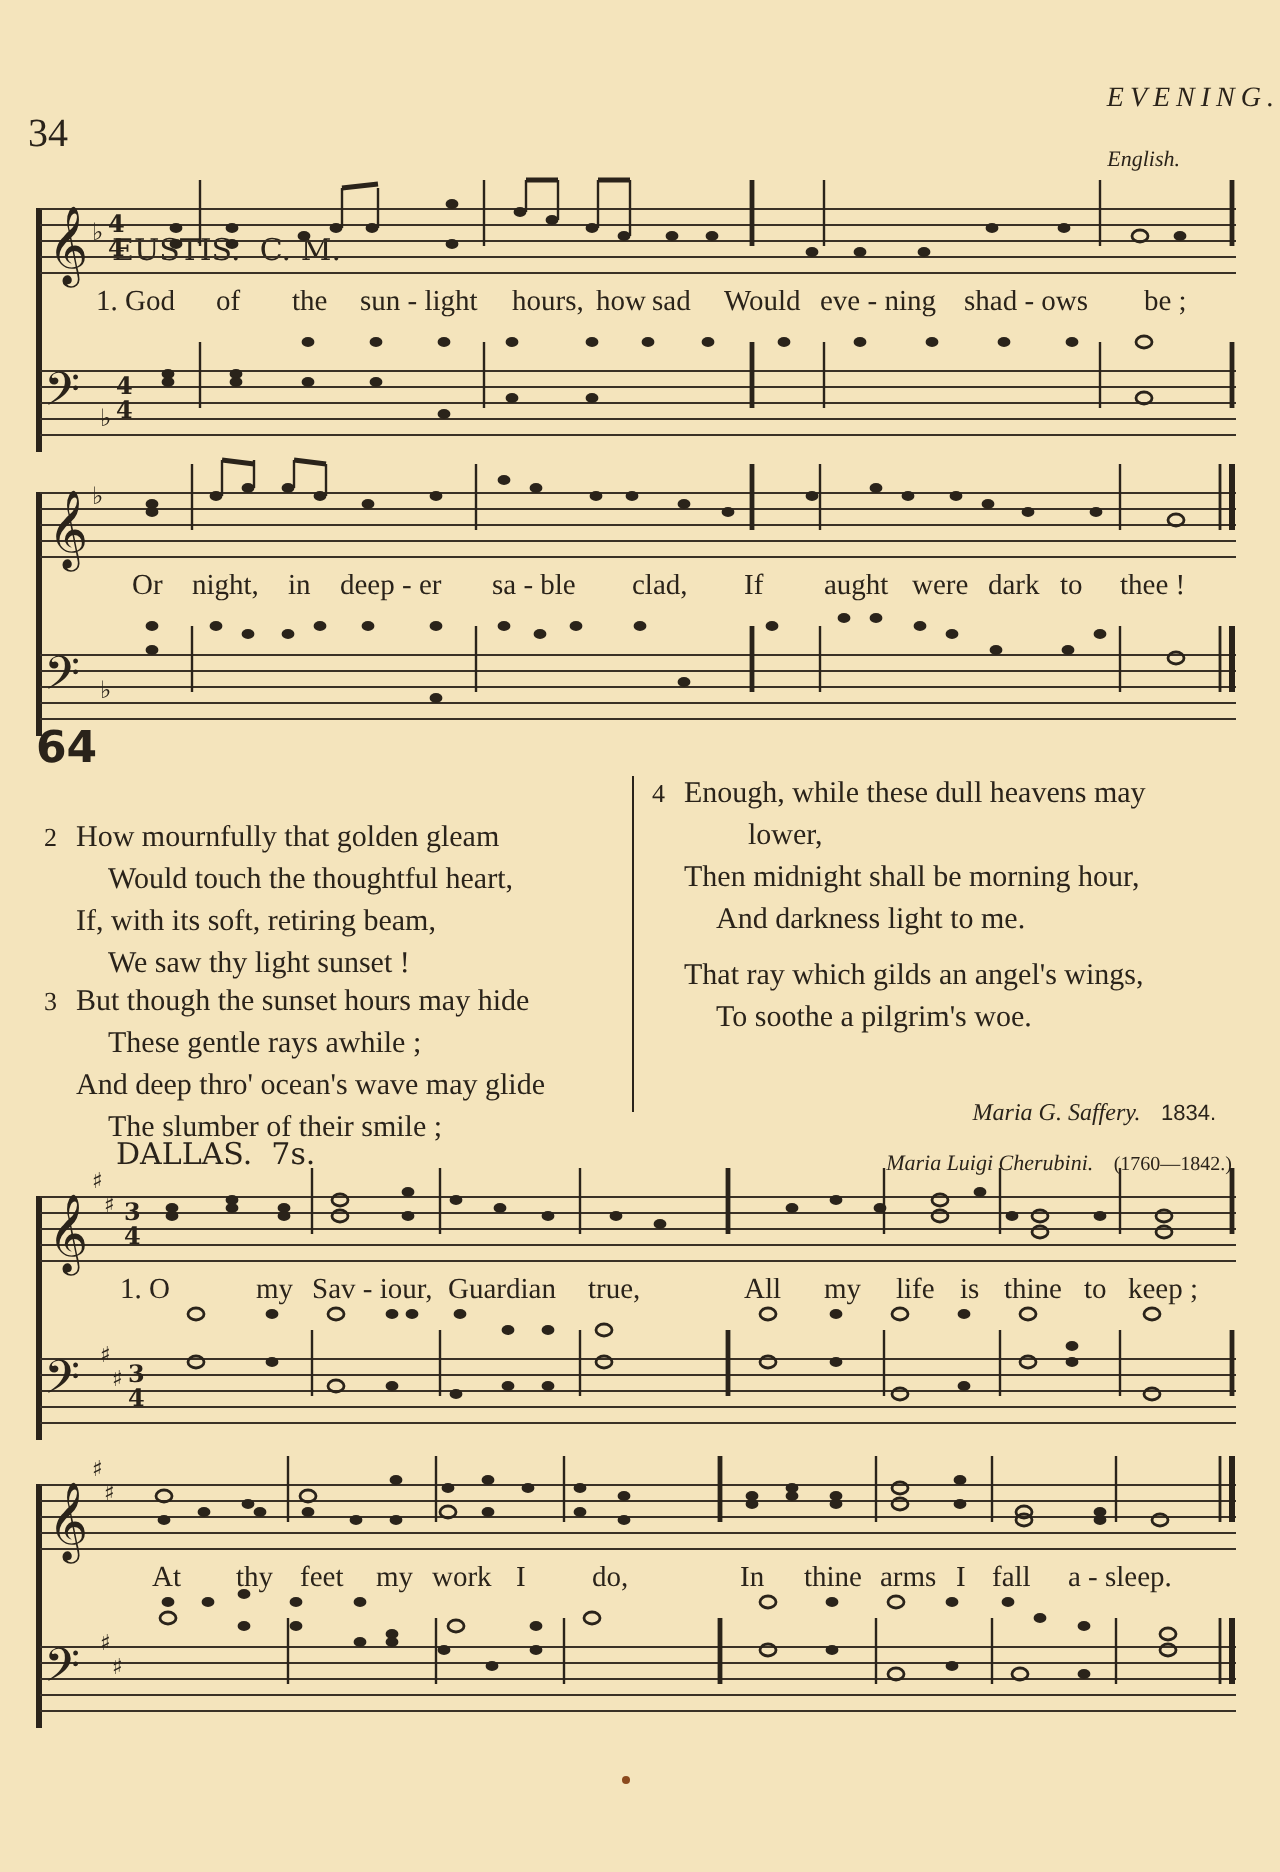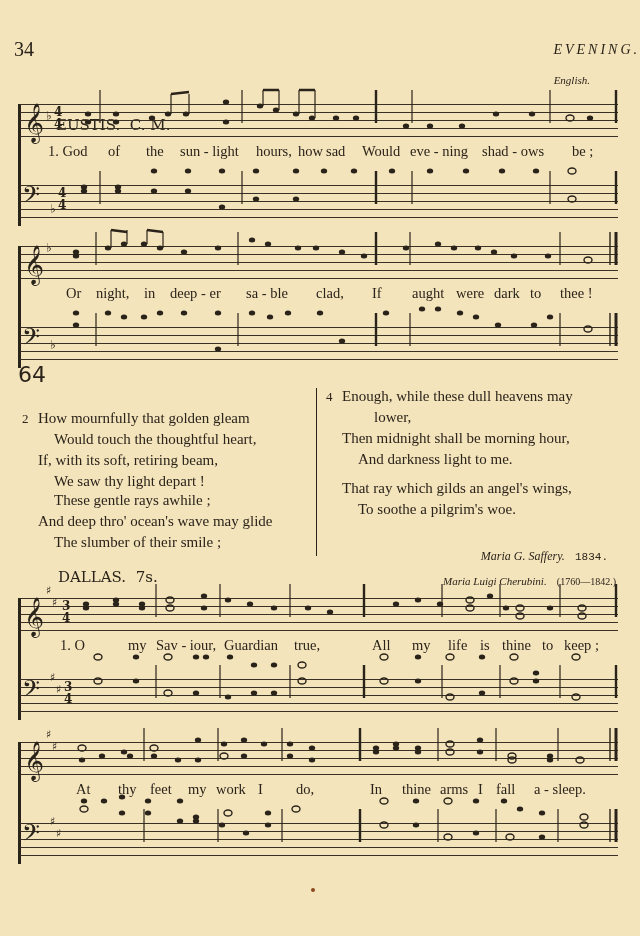--- a/index.html
+++ b/index.html
@@ -1,29 +1,29 @@
 <!DOCTYPE html>
 <html><head>
 <meta charset="utf-8">
 <style>
   html,body{margin:0;padding:0;}
   body{width:640px;height:936px;background:#f4e4bc;position:relative;overflow:hidden;color:#2a231a;font-family:"DejaVu Serif","Liberation Serif",serif;}
   .abs{position:absolute;}
-  .pgnum{left:14px;top:38px;font-size:20px;font-family:"Liberation Serif",serif;text-align:right;}
+  .pgnum{left:14px;top:56px;font-size:20px;font-family:"Liberation Serif",serif;text-align:right;}
   .running{left:0;width:640px;top:42px;text-align:right;font-style:italic;font-size:14px;letter-spacing:3px;font-family:"Liberation Serif",serif;}
   .tune{font-size:15px;font-family:"DejaVu Serif",serif;}
   .composer{font-style:italic;font-size:11px;font-family:"Liberation Serif",serif;}
   .system{left:20px;width:598px;}
   .staff{position:relative;height:33px;}
   .staff .line{position:absolute;left:0;right:0;height:1px;background:#3a3126;}
   .staff svg{position:absolute;left:0;top:-14px;overflow:visible;}
   .lyric{position:relative;height:30px;font-size:14.5px;font-family:"Liberation Serif",serif;white-space:nowrap;}
   .lyric span{position:absolute;top:6px;}
   .brace{position:absolute;left:-2px;width:3px;background:#2a231a;}
-  .hymnnum{left:18px;top:362px;font-size:22px;font-weight:normal;font-family:"DejaVu Sans",sans-serif;}
+  .hymnnum{left:18px;top:362px;font-size:22px;font-weight:bold;font-family:"DejaVu Sans",sans-serif;}
   .verse{font-size:15px;line-height:21px;font-family:"Liberation Serif",serif;}
   .verse .vn{display:inline-block;width:16px;font-size:13px;}
   .verse .ind{padding-left:32px;}
   .verse .ind2{padding-left:48px;}
   .vdivider{left:316px;top:388px;width:1px;height:168px;background:#2a231a;}
   .author{font-style:italic;font-size:12px;font-family:"Liberation Serif",serif;}
   .dot{left:311px;top:888px;width:4px;height:4px;border-radius:2px;background:#8b4a1e;}
 </style>
 </head>
 <body>
@@ -266,24 +266,25 @@
     </svg>
   </div>
 </div>
 
 <div class="abs hymnnum">64</div>
 
 <div class="abs verse" style="left:22px;top:408px;width:290px;">
   <div><span class="vn">2</span><span>How mournfully that golden gleam</span></div>
   <div class="ind">Would touch the thoughtful heart,</div>
   <div style="padding-left:16px">If, with its soft, retiring beam,</div>
-  <div class="ind">We saw thy light depart !</div>
+  <div class="ind">We saw thy light sunset !</div>
 </div>
 
 <div class="abs verse" style="left:22px;top:490px;width:295px;">
+  <div><span class="vn">3</span><span>But though the sunset hours may hide</span></div>
   <div class="ind">These gentle rays awhile ;</div>
   <div style="padding-left:16px">And deep thro' ocean's wave may glide</div>
   <div class="ind">The slumber of their smile ;</div>
 </div>
 
 <div class="abs vdivider"></div>
 
 <div class="abs verse" style="left:326px;top:386px;width:300px;">
   <div><span class="vn">4</span><span>Enough, while these dull heavens may</span></div>
   <div class="ind2">lower,</div>
@@ -291,21 +292,21 @@
   <div class="ind">And darkness light to me.</div>
 </div>
 
 <div class="abs verse" style="left:326px;top:478px;width:300px;">
   <div style="padding-left:16px">That ray which gilds an angel's wings,</div>
   <div class="ind">To soothe a pilgrim's woe.</div>
 </div>
 
 <div class="abs" style="right:32px;top:545px;">
   <span class="author">Maria G. Saffery.</span>&nbsp;
-  <span style="font-size:11px;font-family:Liberation Mono, monospace;">1834.</span>
+  <span style="font-size:11px;font-family:Liberation Sans, sans-serif;">1834.</span>
 </div>
 
 <div class="abs tune" style="left:58px;top:568px;">
   <span>DALLAS.</span>&nbsp;
   <span>7s.</span>
 </div>
 <div class="abs" style="right:24px;top:570px;">
   <span class="composer">Maria Luigi Cherubini.</span>&nbsp;
   <span style="font-size:10px;font-family:'Liberation Serif',serif;">(1760—1842.)</span>
 </div>

